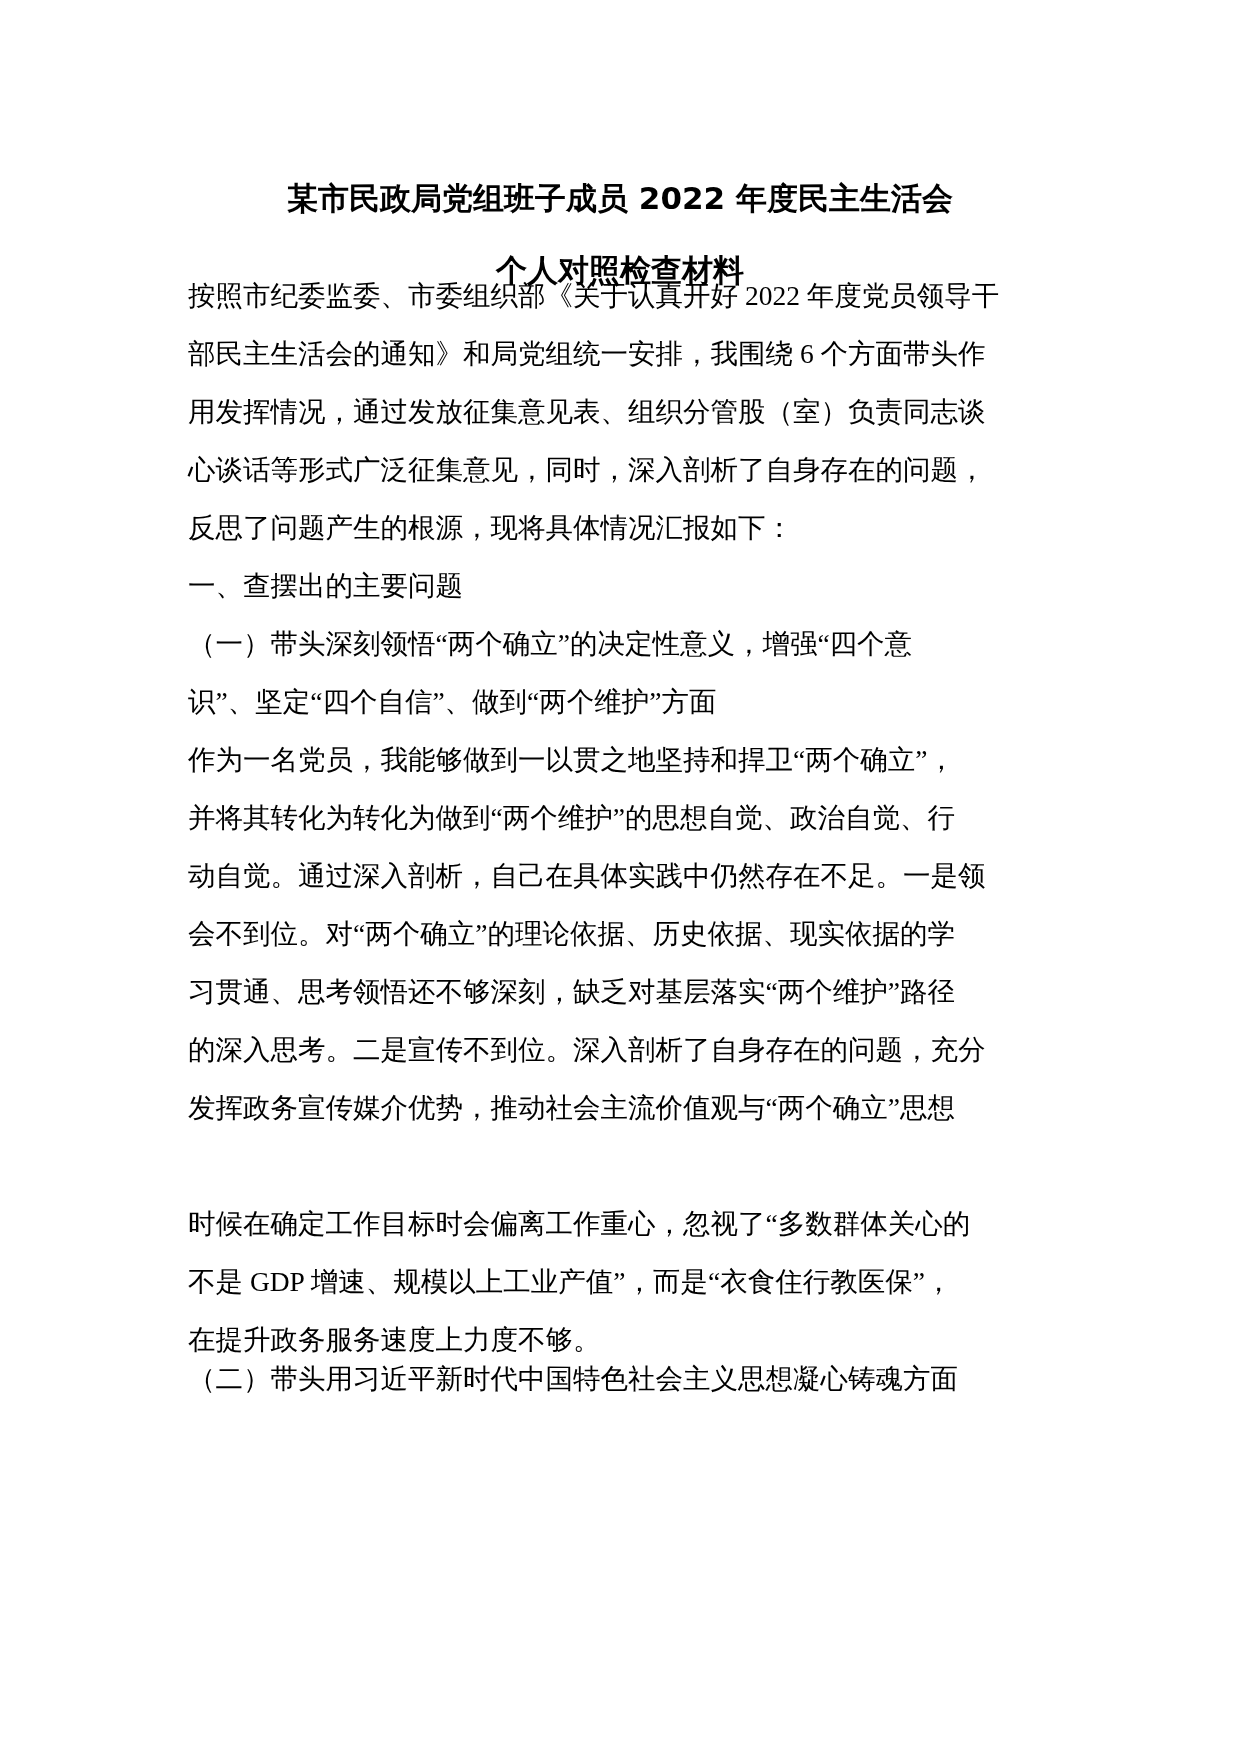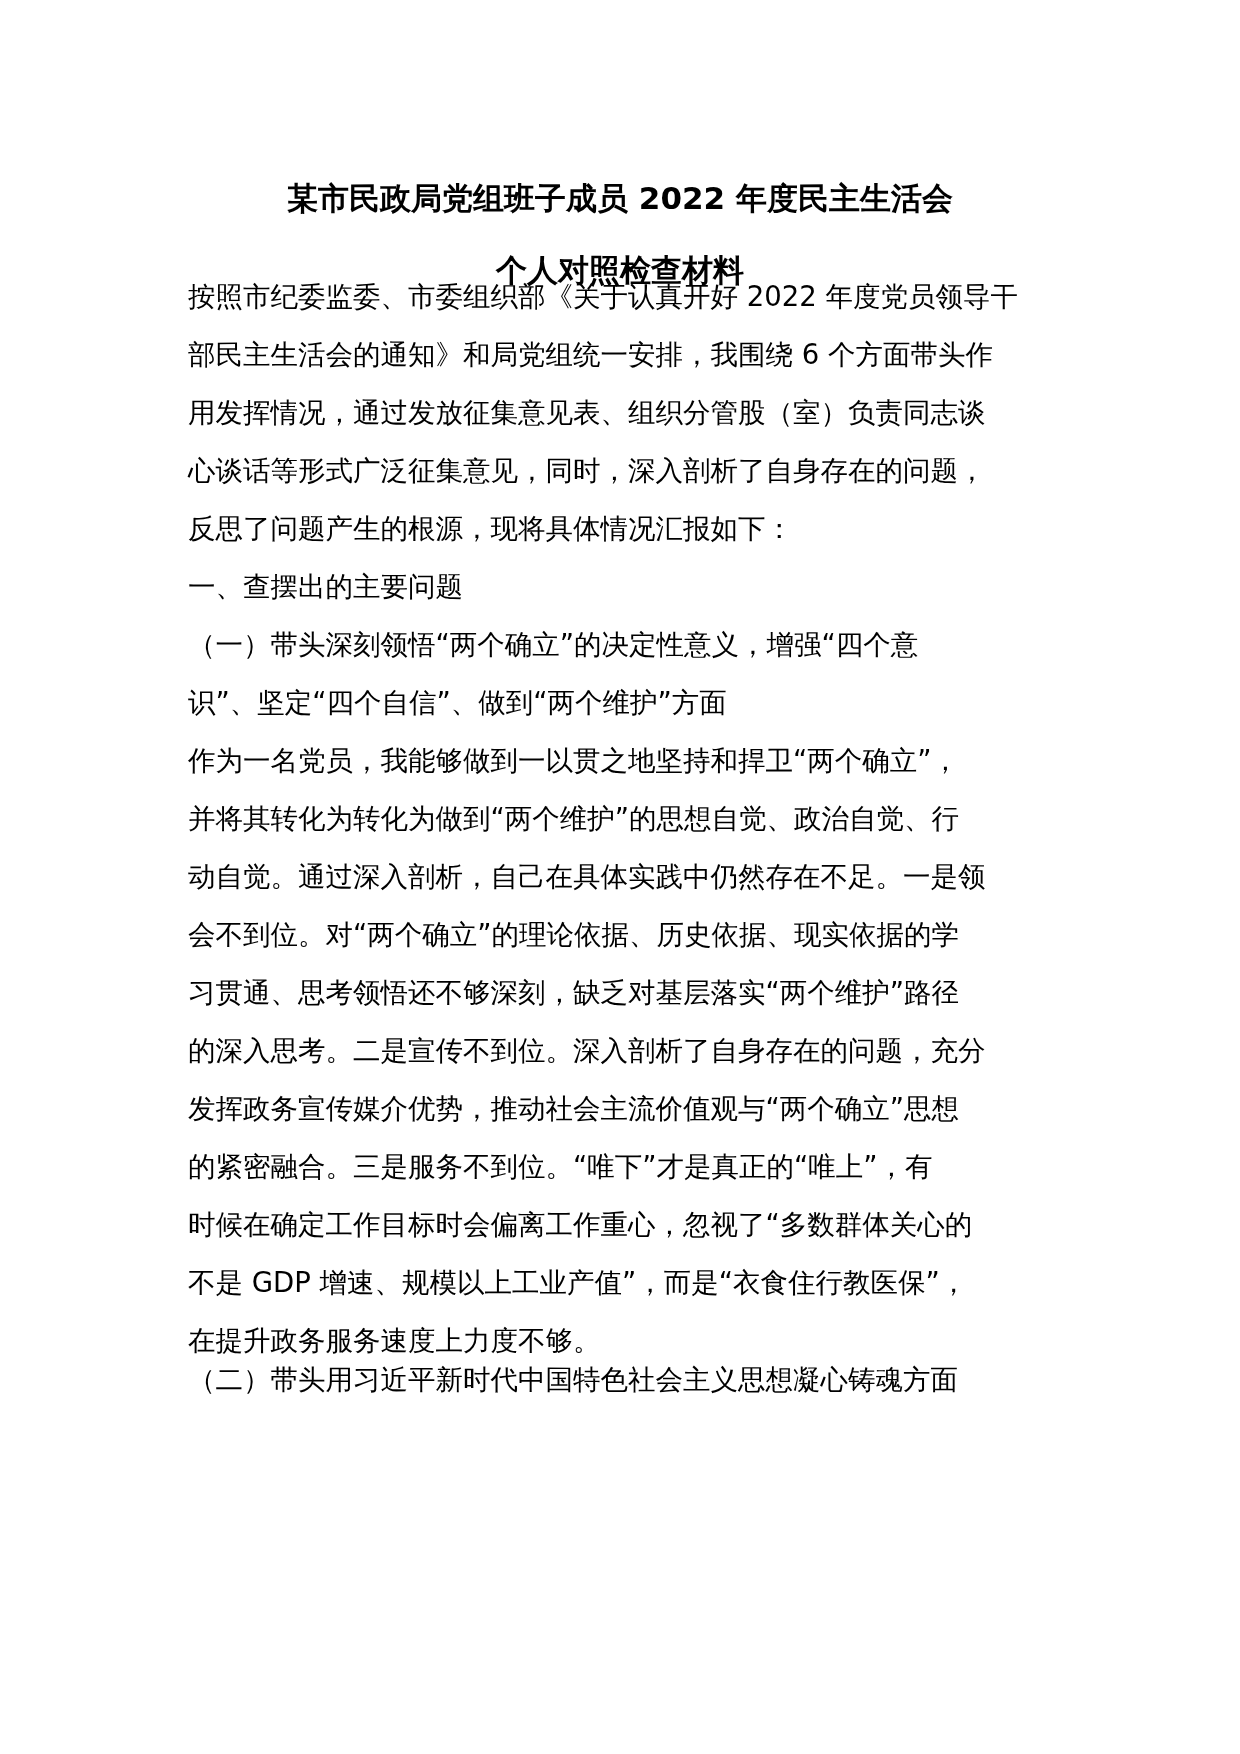--- a/index.html
+++ b/index.html
@@ -37,20 +37,21 @@
     .title.t1 { top: 178px; }
     .title.t2 { top: 250px; }
     .line {
       position: absolute;
       left: 188px;
       width: 870px;
       font-size: 27.5px;
       line-height: 40px;
       white-space: nowrap;
       letter-spacing: 0px;
+      font-family: Liberation Serif, serif;
     }
   </style>
 </head>
 <body>
 
 <div class="page">
   <div class="title t1">某市民政局党组班子成员 2022 年度民主生活会</div>
   <div class="title t2">个人对照检查材料</div>
 
   <div class="line" style="top:276px">按照市纪委监委、市委组织部《关于认真开好 2022 年度党员领导干</div>
@@ -61,18 +62,17 @@
   <div class="line" style="top:566px">一、查摆出的主要问题</div>
   <div class="line" style="top:624px">（一）带头深刻领悟“两个确立”的决定性意义，增强“四个意</div>
   <div class="line" style="top:682px">识”、坚定“四个自信”、做到“两个维护”方面</div>
   <div class="line" style="top:740px">作为一名党员，我能够做到一以贯之地坚持和捍卫“两个确立”，</div>
   <div class="line" style="top:798px">并将其转化为转化为做到“两个维护”的思想自觉、政治自觉、行</div>
   <div class="line" style="top:856px">动自觉。通过深入剖析，自己在具体实践中仍然存在不足。一是领</div>
   <div class="line" style="top:914px">会不到位。对“两个确立”的理论依据、历史依据、现实依据的学</div>
   <div class="line" style="top:972px">习贯通、思考领悟还不够深刻，缺乏对基层落实“两个维护”路径</div>
   <div class="line" style="top:1030px">的深入思考。二是宣传不到位。深入剖析了自身存在的问题，充分</div>
   <div class="line" style="top:1088px">发挥政务宣传媒介优势，推动社会主流价值观与“两个确立”思想</div>
-  <div class="line" style="top:1146px">的紧密融合。三是服务不到位。“唯下”才是真正的“唯上”，有</div>
   <div class="line" style="top:1204px">时候在确定工作目标时会偏离工作重心，忽视了“多数群体关心的</div>
   <div class="line" style="top:1262px">不是 GDP 增速、规模以上工业产值”，而是“衣食住行教医保”，</div>
   <div class="line" style="top:1320px">在提升政务服务速度上力度不够。</div>
   <div class="line" style="top:1359px">（二）带头用习近平新时代中国特色社会主义思想凝心铸魂方面</div>
 </div>
 
 </body></html>

